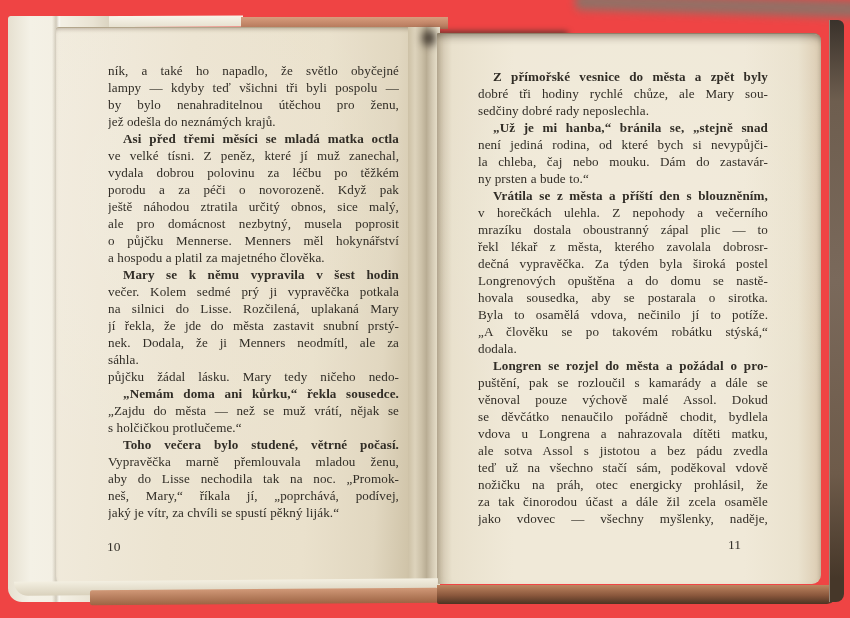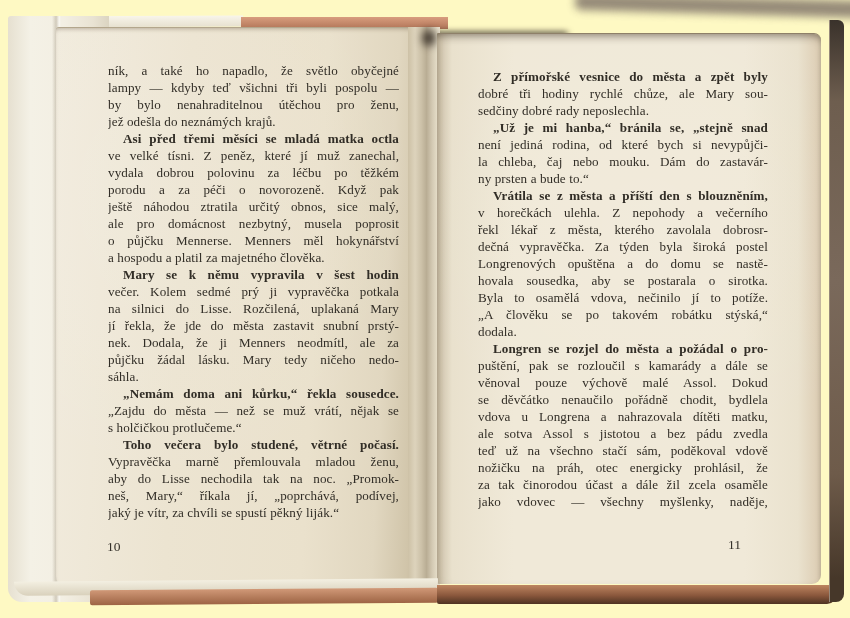--- a/index.html
+++ b/index.html
@@ -1,16 +1,16 @@
 <!DOCTYPE html>
 <html><head>
 <meta charset="utf-8">
 <style>
   html,body{margin:0;padding:0;background:#000;}
-  .stage{position:relative;width:850px;height:618px;background:#fef9c3;overflow:hidden;
+  .stage{position:relative;width:850px;height:618px;background:#ef4444;overflow:hidden;
          font-family:"Liberation Serif","DejaVu Serif",serif;}
 
   
   .endpaper-top{position:absolute;left:10px;top:16px;width:233px;height:11px;
     background:linear-gradient(180deg,#f8f5eb,#e7e1d0);transform:rotate(-.3deg);}
   .cover-top{position:absolute;left:241px;top:17px;width:207px;height:12px;
     background:linear-gradient(180deg,#d89d7e,#b17457);}
   .blur-streak{position:absolute;filter:blur(4px);border-radius:6px;}
   .s1{left:575px;top:-3px;width:290px;height:17px;background:#83776b;transform:rotate(1.6deg);opacity:.85;}
   .s2{left:408px;top:32px;width:160px;height:5px;background:#3a3129;filter:blur(3px);}
@@ -105,22 +105,22 @@
         <div class="line j">ale pro domácnost nezbytný, musela poprosit</div>
         <div class="line j">o půjčku Mennerse. Menners měl hokynářství</div>
         <div class="line last">a hospodu a platil za majetného člověka.</div>
       </div>
       <div>
         <div class="line j ind">Mary se k němu vypravila v šest hodin</div>
         <div class="line j">večer. Kolem sedmé prý ji vypravěčka potkala</div>
         <div class="line j">na silnici do Lisse. Rozčilená, uplakaná Mary</div>
         <div class="line j">jí řekla, že jde do města zastavit snubní prstý-</div>
         <div class="line j">nek. Dodala, že ji Menners neodmítl, ale za</div>
+        <div class="line last">sáhla.</div>
         <div class="line j">půjčku žádal lásku. Mary tedy ničeho nedo-</div>
-        <div class="line last">sáhla.</div>
       </div>
       <div>
         <div class="line j ind">„Nemám doma ani kůrku,“ řekla sousedce.</div>
         <div class="line j">„Zajdu do města — než se muž vrátí, nějak se</div>
         <div class="line last">s holčičkou protlučeme.“</div>
       </div>
       <div>
         <div class="line j ind">Toho večera bylo studené, větrné počasí.</div>
         <div class="line j">Vypravěčka marně přemlouvala mladou ženu,</div>
         <div class="line j">aby do Lisse nechodila tak na noc. „Promok-</div>
@@ -136,20 +136,21 @@
       </div>
       <div>
         <div class="line j ind">„Už je mi hanba,“ bránila se, „stejně snad</div>
         <div class="line j">není jediná rodina, od které bych si nevypůjči-</div>
         <div class="line j">la chleba, čaj nebo mouku. Dám do zastavár-</div>
         <div class="line last">ny prsten a bude to.“</div>
       </div>
       <div>
         <div class="line j ind">Vrátila se z města a příští den s blouzněním,</div>
         <div class="line j">v horečkách ulehla. Z nepohody a večerního</div>
+        <div class="line j">mrazíku dostala oboustranný zápal plic — to</div>
         <div class="line j">řekl lékař z města, kterého zavolala dobrosr-</div>
         <div class="line j">dečná vypravěčka. Za týden byla široká postel</div>
         <div class="line j">Longrenových opuštěna a do domu se nastě-</div>
         <div class="line j">hovala sousedka, aby se postarala o sirotka.</div>
         <div class="line j">Byla to osamělá vdova, nečinilo jí to potíže.</div>
         <div class="line j">„A člověku se po takovém robátku stýská,“</div>
         <div class="line last">dodala.</div>
       </div>
       <div>
         <div class="line j ind">Longren se rozjel do města a požádal o pro-</div>

